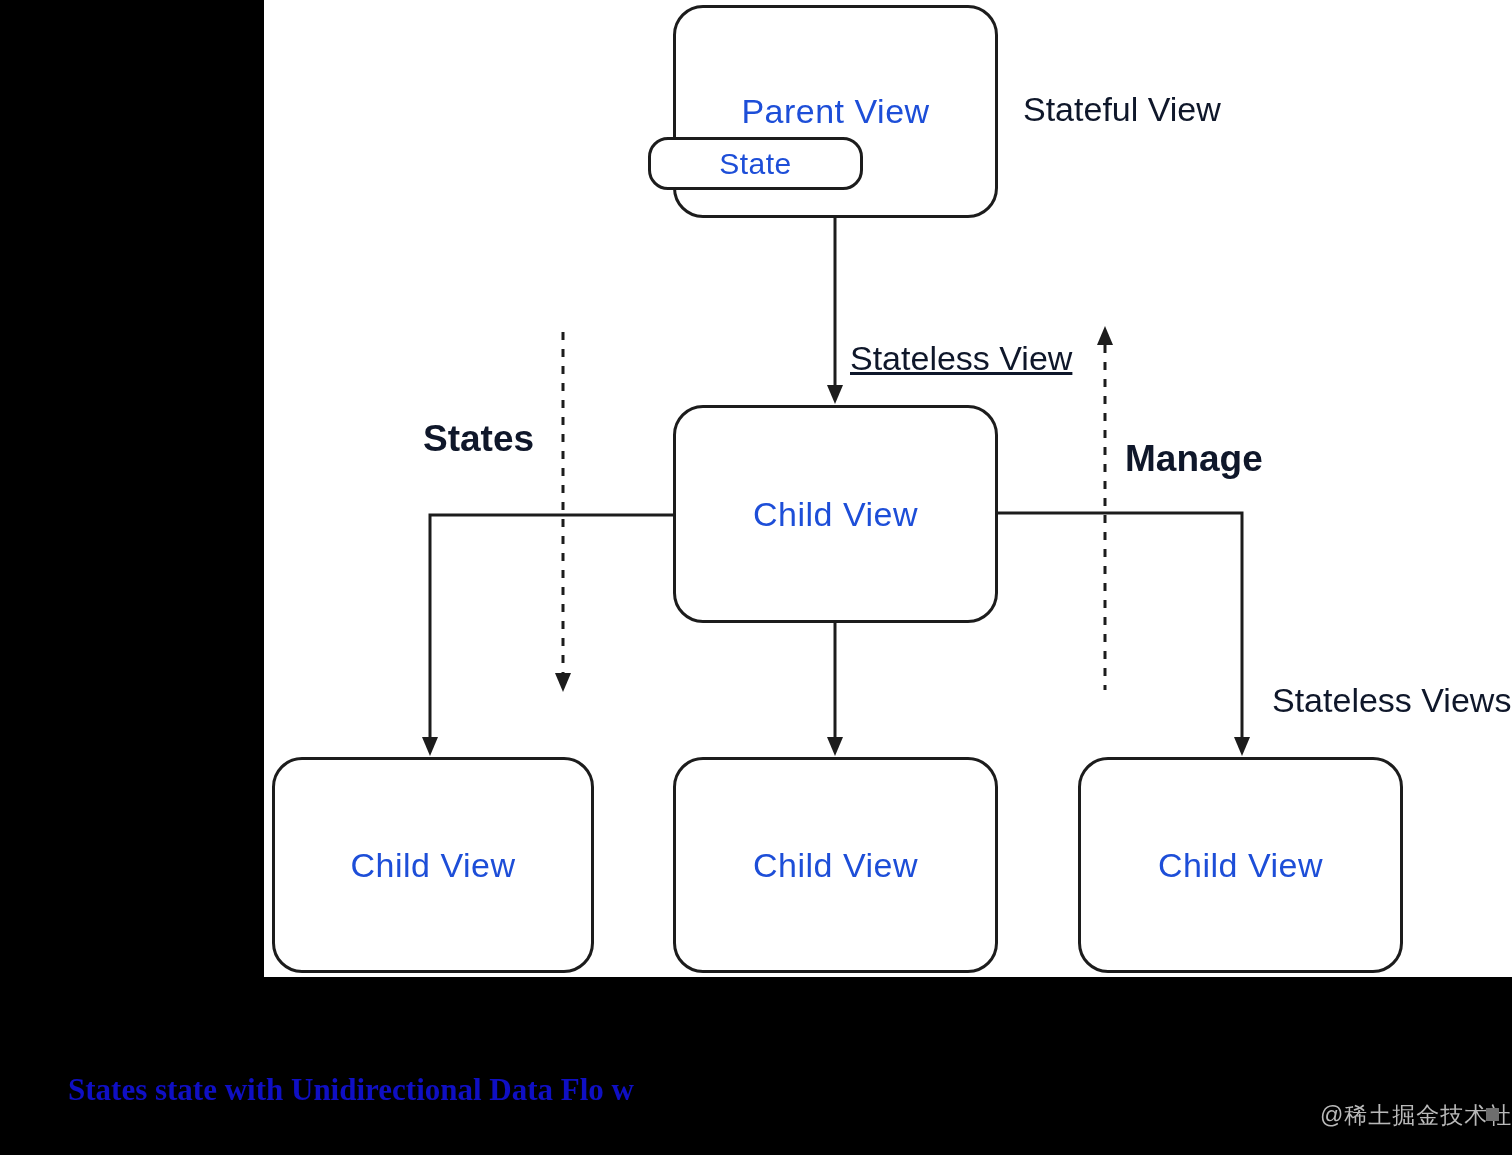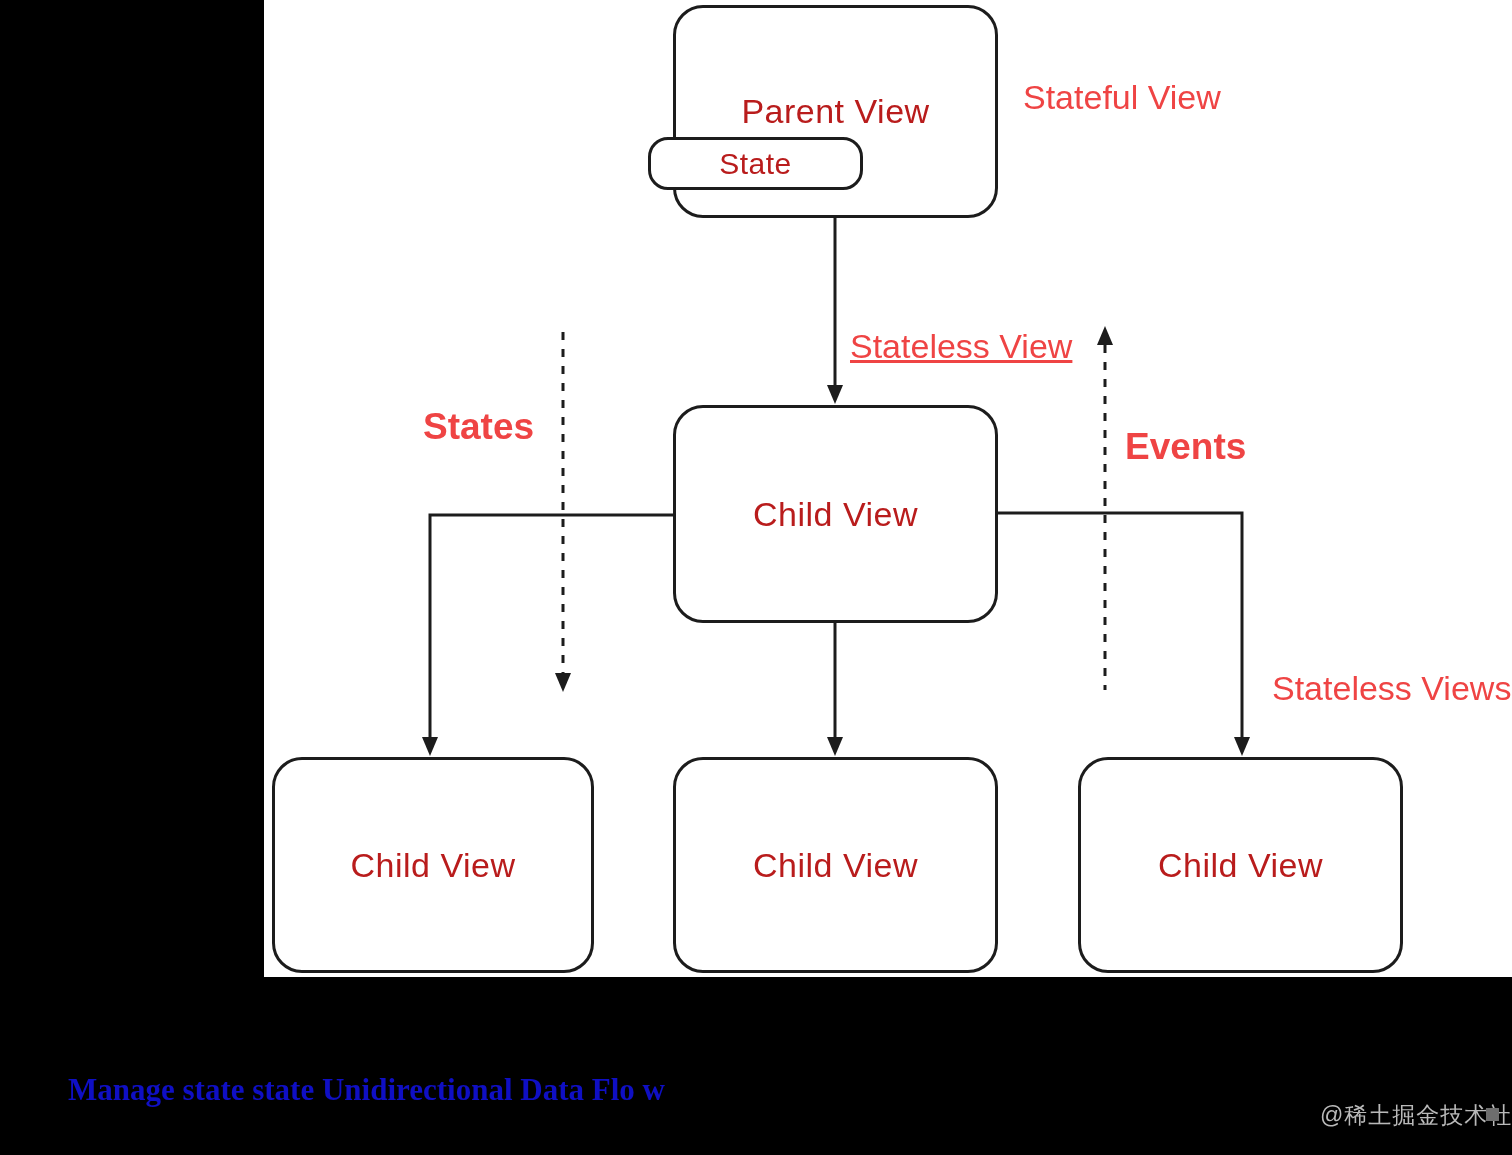--- a/index.html
+++ b/index.html
@@ -8,29 +8,29 @@
     background:#ffffff;font-family:"Liberation Sans",sans-serif;
   }
   .abs{position:absolute;}
   .bar-left{left:0;top:0;width:264px;height:1155px;background:#000;}
   .bar-bottom{left:0;top:977px;width:1512px;height:178px;background:#000;}
   svg.connectors{left:0;top:0;width:1512px;height:1155px;}
   .box{
     position:absolute;box-sizing:border-box;background:#fff;
     border:3px solid #1c1c1c;border-radius:30px;
     display:flex;align-items:center;justify-content:center;
-    font-size:34px;color:#b91c1c;letter-spacing:0.5px;
+    font-size:34px;color:#1d4ed8;letter-spacing:0.5px;
   }
   .box-parent{left:673px;top:5px;width:325px;height:213px;}
   .box-state{left:648px;top:137px;width:215px;height:53px;border-radius:20px;font-size:30px;z-index:3;}
   .box-child-center{left:673px;top:405px;width:325px;height:218px;}
   .box-child-left{left:272px;top:757px;width:322px;height:216px;}
   .box-child-mid{left:673px;top:757px;width:325px;height:216px;}
   .box-child-right{left:1078px;top:757px;width:325px;height:216px;}
-  .lbl{position:absolute;font-size:34px;color:#ef4444;white-space:nowrap;}
+  .lbl{position:absolute;font-size:34px;color:#0f172a;white-space:nowrap;margin-top:12px;}
   .lbl-stateful{left:1023px;top:78px;}
   .lbl-stateless{left:850px;top:327px;text-decoration:underline;}
   .lbl-states{left:423px;top:406px;font-weight:bold;font-size:37px;text-align:center;}
   .lbl-events{left:1125px;top:426px;font-weight:bold;font-size:37px;}
   .lbl-stateless-views{left:1272px;top:669px;}
   .caption{
     position:absolute;left:68px;top:1070px;z-index:5;
     color:#0f0fc4;font-family:"Liberation Serif",serif;
     font-weight:bold;font-size:31px;line-height:40px;
   }
@@ -83,21 +83,21 @@
 <div class="box box-child-mid">
   <span>Child View</span>
 </div>
 <div class="box box-child-right">
   <span>Child View</span>
 </div>
 
 <div class="lbl lbl-stateful">Stateful View</div>
 <div class="lbl lbl-stateless">Stateless View</div>
 <div class="lbl lbl-states">States</div>
-<div class="lbl lbl-events">Events</div>
+<div class="lbl lbl-events">Manage</div>
 <div class="lbl lbl-stateless-views">Stateless Views</div>
 
 <div class="caption">
-  <div>Manage state state Unidirectional Data Flo w</div>
+  <div>States state with Unidirectional Data Flo w</div>
 </div>
 
 <div class="watermark">@稀土掘金技术社区</div>
 <div class="watermark-chip"></div>
 
 </body></html>

